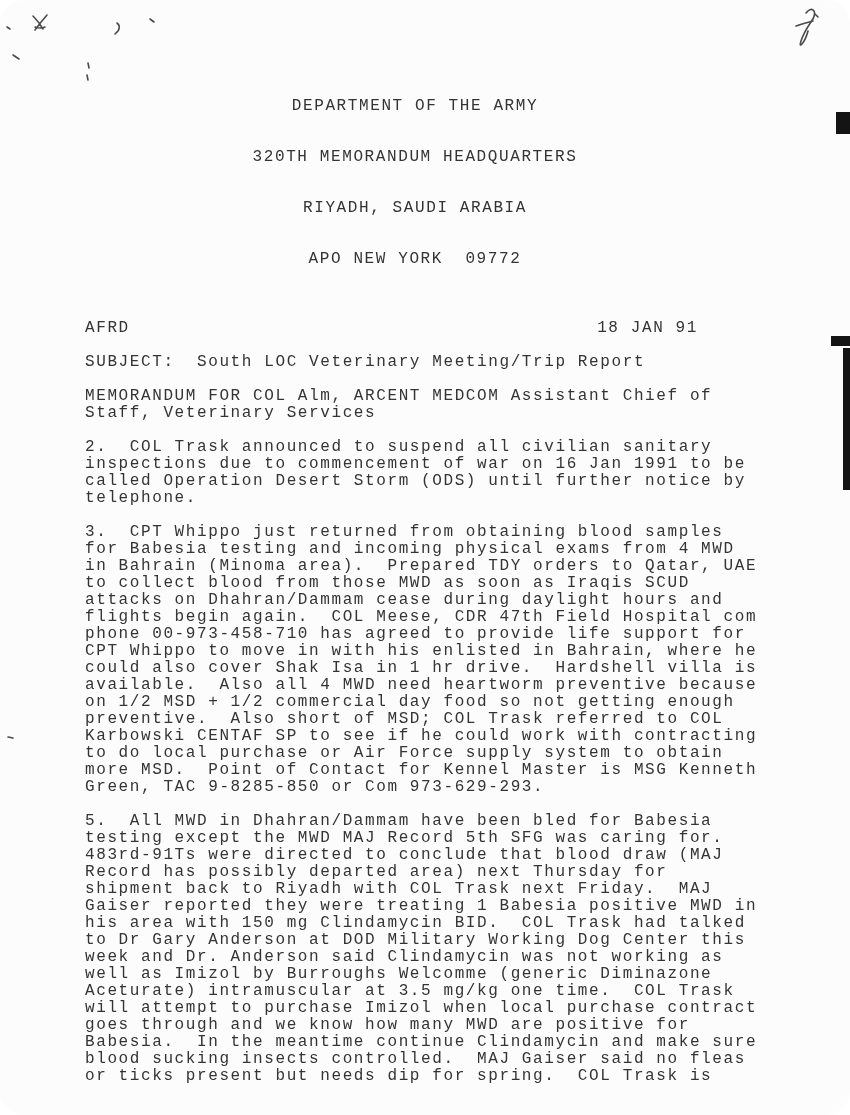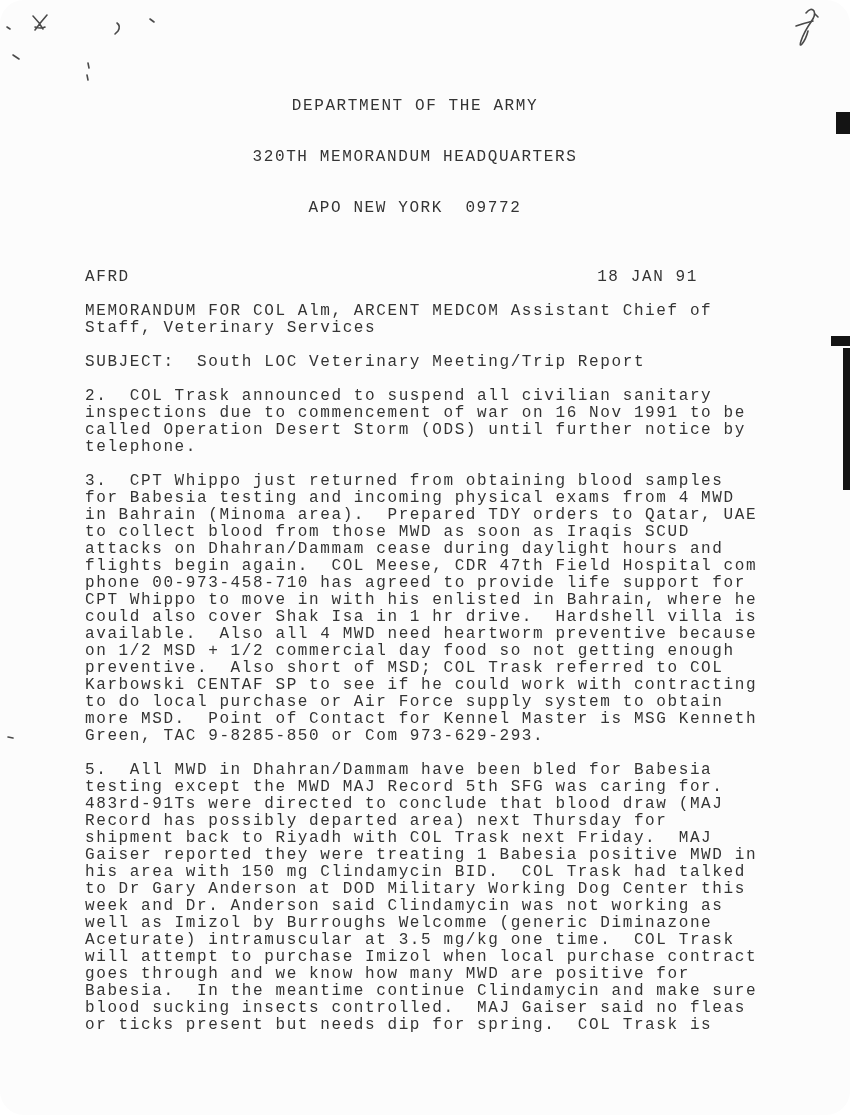--- a/index.html
+++ b/index.html
@@ -55,35 +55,36 @@
 </head>
 <body>
 
 <div class="paper">
 
   <div class="content">
 
     <div class="letterhead">
       <div class="lh-line">DEPARTMENT OF THE ARMY</div>
       <div class="lh-line">320TH MEMORANDUM HEADQUARTERS</div>
+      <div class="lh-line">RIYADH, SAUDI ARABIA</div>
       <div class="lh-line">APO NEW YORK  09772</div>
     </div>
 
     <div class="afrd-row">
       <span>AFRD</span>
       <span class="date">18 JAN 91</span>
     </div>
 
+    <div class="block">SUBJECT:  South LOC Veterinary Meeting/Trip Report</div>
+
     <div class="block">MEMORANDUM FOR COL Alm, ARCENT MEDCOM Assistant Chief of
 Staff, Veterinary Services</div>
 
-    <div class="block">SUBJECT:  South LOC Veterinary Meeting/Trip Report</div>
-
     <div class="block">2.  COL Trask announced to suspend all civilian sanitary
-inspections due to commencement of war on 16 Nov 1991 to be
+inspections due to commencement of war on 16 Jan 1991 to be
 called Operation Desert Storm (ODS) until further notice by
 telephone.</div>
     <div class="block">3.  CPT Whippo just returned from obtaining blood samples
 for Babesia testing and incoming physical exams from 4 MWD
 in Bahrain (Minoma area).  Prepared TDY orders to Qatar, UAE
 to collect blood from those MWD as soon as Iraqis SCUD
 attacks on Dhahran/Dammam cease during daylight hours and
 flights begin again.  COL Meese, CDR 47th Field Hospital com
 phone 00-973-458-710 has agreed to provide life support for
 CPT Whippo to move in with his enlisted in Bahrain, where he

